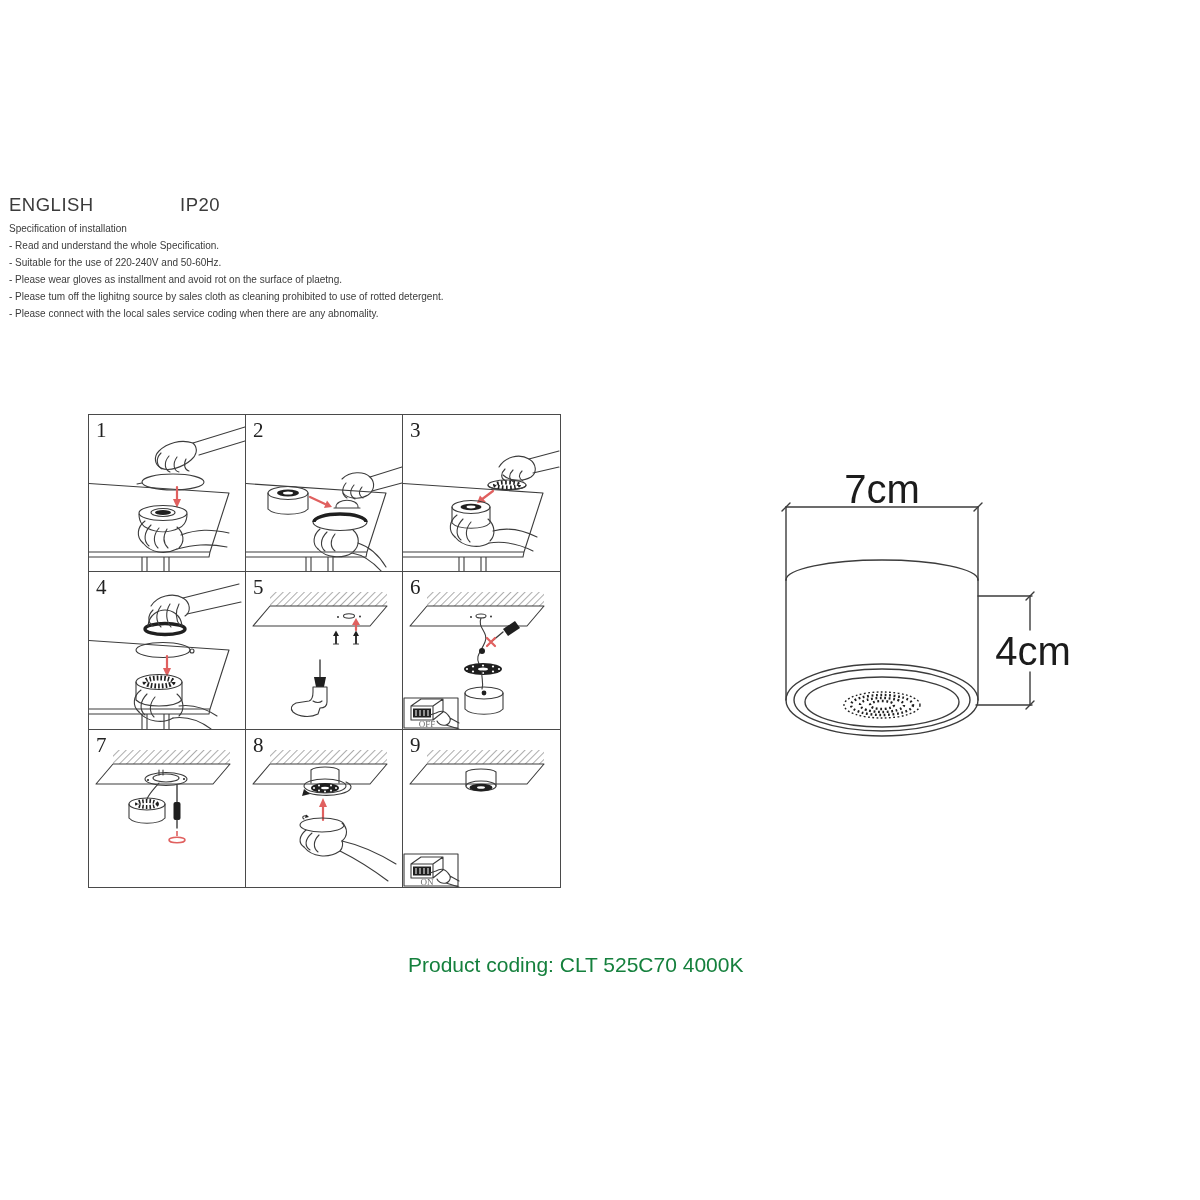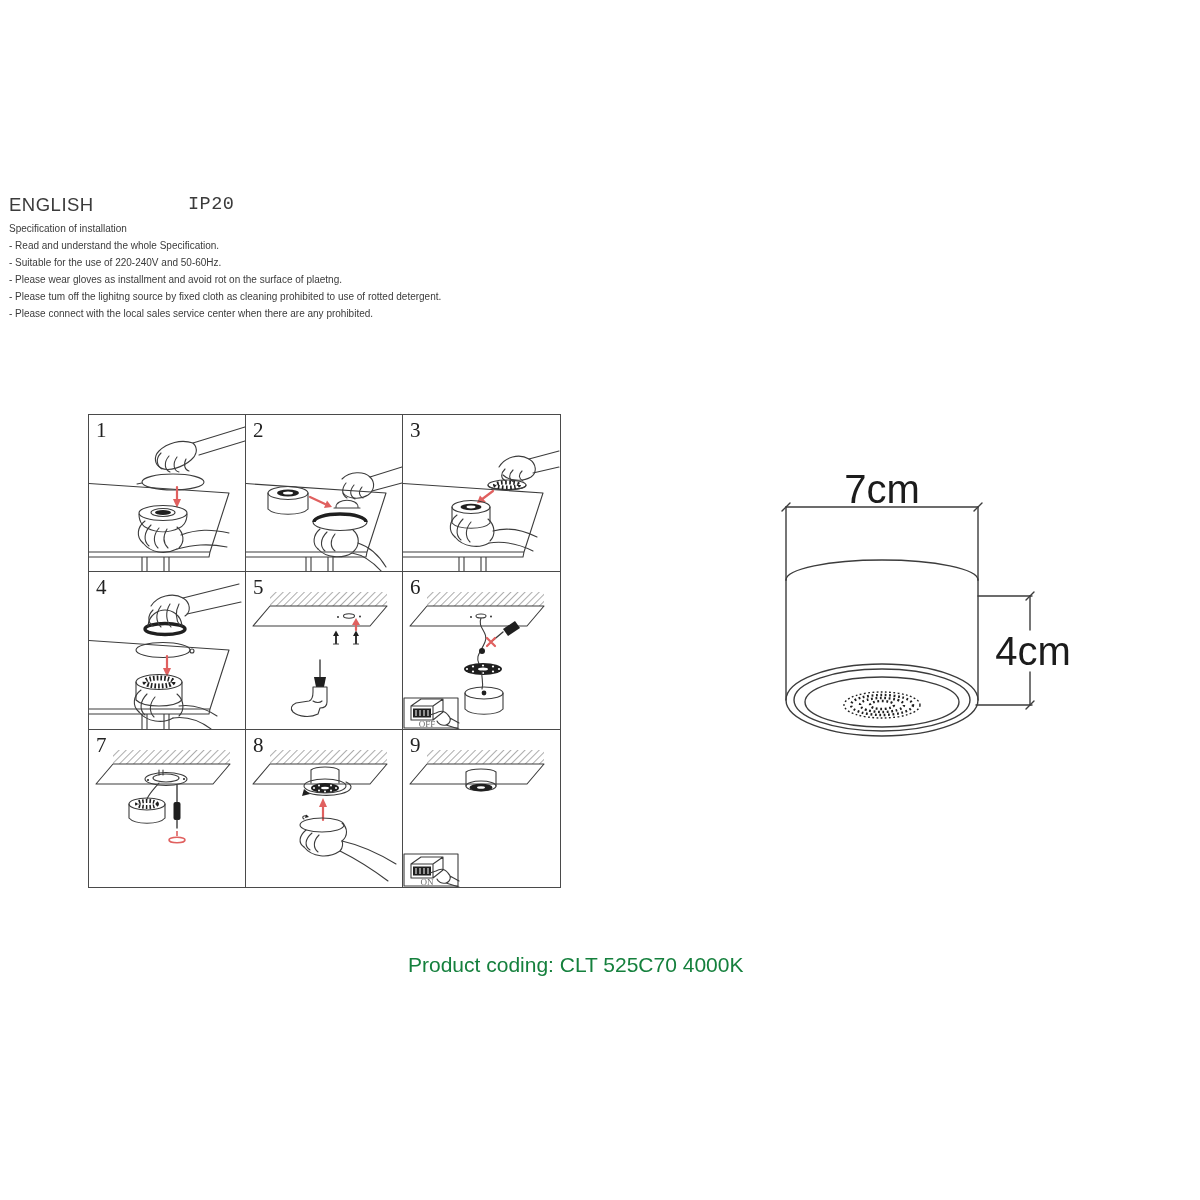--- a/index.html
+++ b/index.html
@@ -1,20 +1,20 @@
 <!DOCTYPE html>
 <html><head>
 <meta charset="utf-8">
 <style>
   html,body{margin:0;padding:0;background:#fff;}
   .page{position:relative;width:1200px;height:1200px;background:#ffffff;overflow:hidden;
         font-family:"Liberation Sans",sans-serif;color:#3b3b3b;}
   .hdr{position:absolute;top:194px;font-size:18.5px;letter-spacing:.5px;color:#3b3b3b;}
   .hdr-lang{left:9px;}
-  .hdr-ip{left:188px;font-family:Liberation Mono, monospace;}
+  .hdr-ip{left:180px;}
   .spec{position:absolute;left:9px;top:220px;font-size:10px;line-height:17px;color:#3b3b3b;white-space:nowrap;}
   .grid{position:absolute;left:88px;top:414px;width:471px;height:472px;
         display:grid;grid-template-columns:repeat(3,1fr);grid-template-rows:repeat(3,1fr);
         border:1px solid #4a4a4a;}
   .cell{position:relative;border-right:1px solid #4a4a4a;border-bottom:1px solid #4a4a4a;overflow:hidden;}
   .cell:nth-child(3n){border-right:none;}
   .cell:nth-child(n+7){border-bottom:none;}
   .cell-num{position:absolute;left:7px;top:3px;font-family:"Liberation Serif",serif;
             font-size:21px;color:#222;z-index:2;}
   .cell svg{position:absolute;left:0;top:0;display:block;}
@@ -39,22 +39,22 @@
 <div class="page">
 
   <div class="hdr hdr-lang">ENGLISH</div>
   <div class="hdr hdr-ip">IP20</div>
 
   <div class="spec">
     <div>Specification of installation</div>
     <div>- Read and understand the whole Specification.</div>
     <div>- Suitable for the use of 220-240V and 50-60Hz.</div>
     <div>- Please wear gloves as installment and avoid rot on the surface of plaetng.</div>
-    <div>- Please tum off the lighitng source by fixed cloth as cleaning prohibited to use of rotted detergent.</div>
-    <div>- Please connect with the local sales service center when there are any prohibited.</div>
+    <div>- Please tum off the lighitng source by sales cloth as cleaning prohibited to use of rotted detergent.</div>
+    <div>- Please connect with the local sales service coding when there are any abnomality.</div>
   </div>
 
   <div class="grid">
 
     <div class="cell">
       <span class="cell-num">1</span>
       <svg width="157" height="157" viewBox="0 0 157 157">
         <g>
           <path class="s" d="M-8,68 L140,78 M140,78 L121,137 M-8,137 L121,137 M-8,142 L120,142 M121,137 L120,142 M53,142 V157 M58,142 V157 M75,142 V157 M80,142 V157"></path>
         </g>

